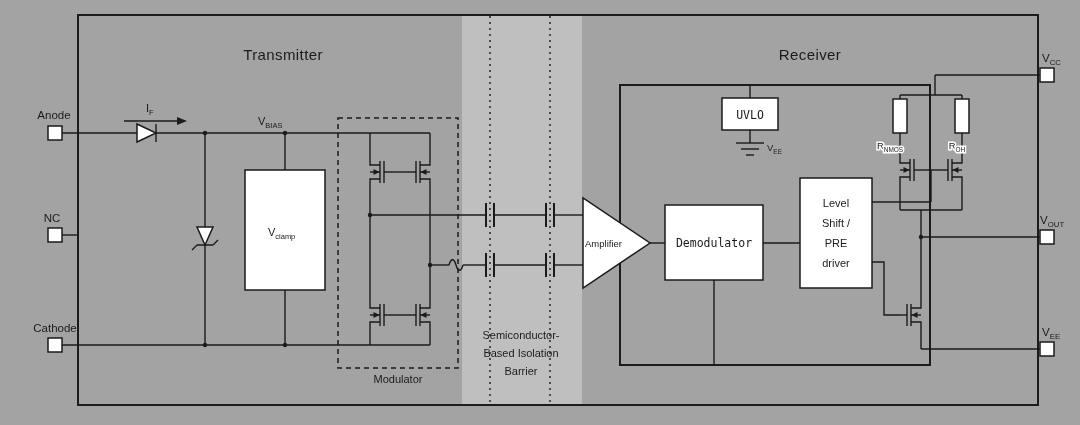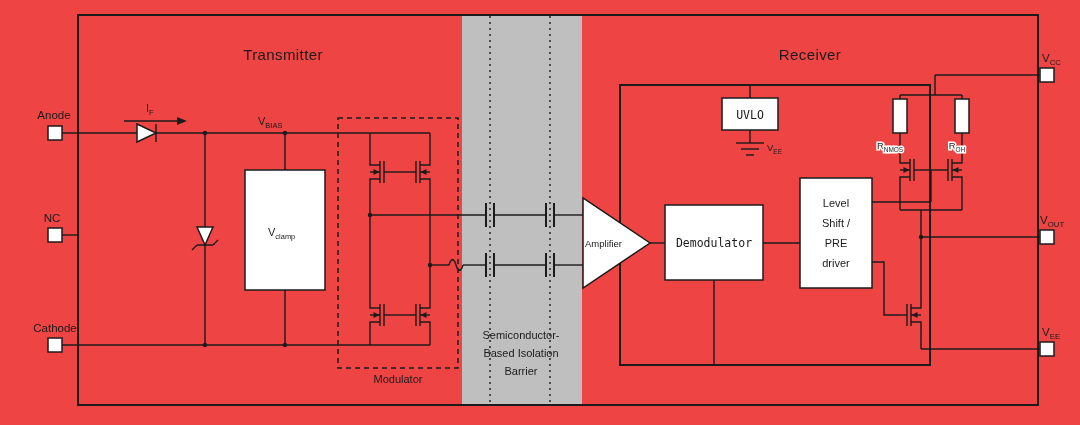--- a/index.html
+++ b/index.html
@@ -1,16 +1,16 @@
 <!DOCTYPE html>
 <html><head>
 <meta charset="utf-8">
 <style>
   html,body{margin:0;padding:0;background:#ffffff;}
-  .canvas{position:relative;width:1080px;height:425px;background:#ef4444;font-family:"Liberation Sans",sans-serif;}
+  .canvas{position:relative;width:1080px;height:425px;background:#a3a3a3;font-family:"Liberation Sans",sans-serif;}
   svg{display:block;}
   svg text{fill:#1b1b1b;font-family:"Liberation Sans",sans-serif;}
   text.mono{font-family:"DejaVu Sans Mono",monospace;}
   text.title{font-size:15px;letter-spacing:.4px;}
   text.pin{font-size:11.5px;}
   text.lbl{font-size:11px;}
   text.sm{font-size:9.5px;}
   text.halo{paint-order:stroke;stroke:#ffffff;stroke-width:3px;}
   tspan.sub{font-size:68%;}
   .wire{stroke:#1b1b1b;stroke-width:1.4;fill:none;}

